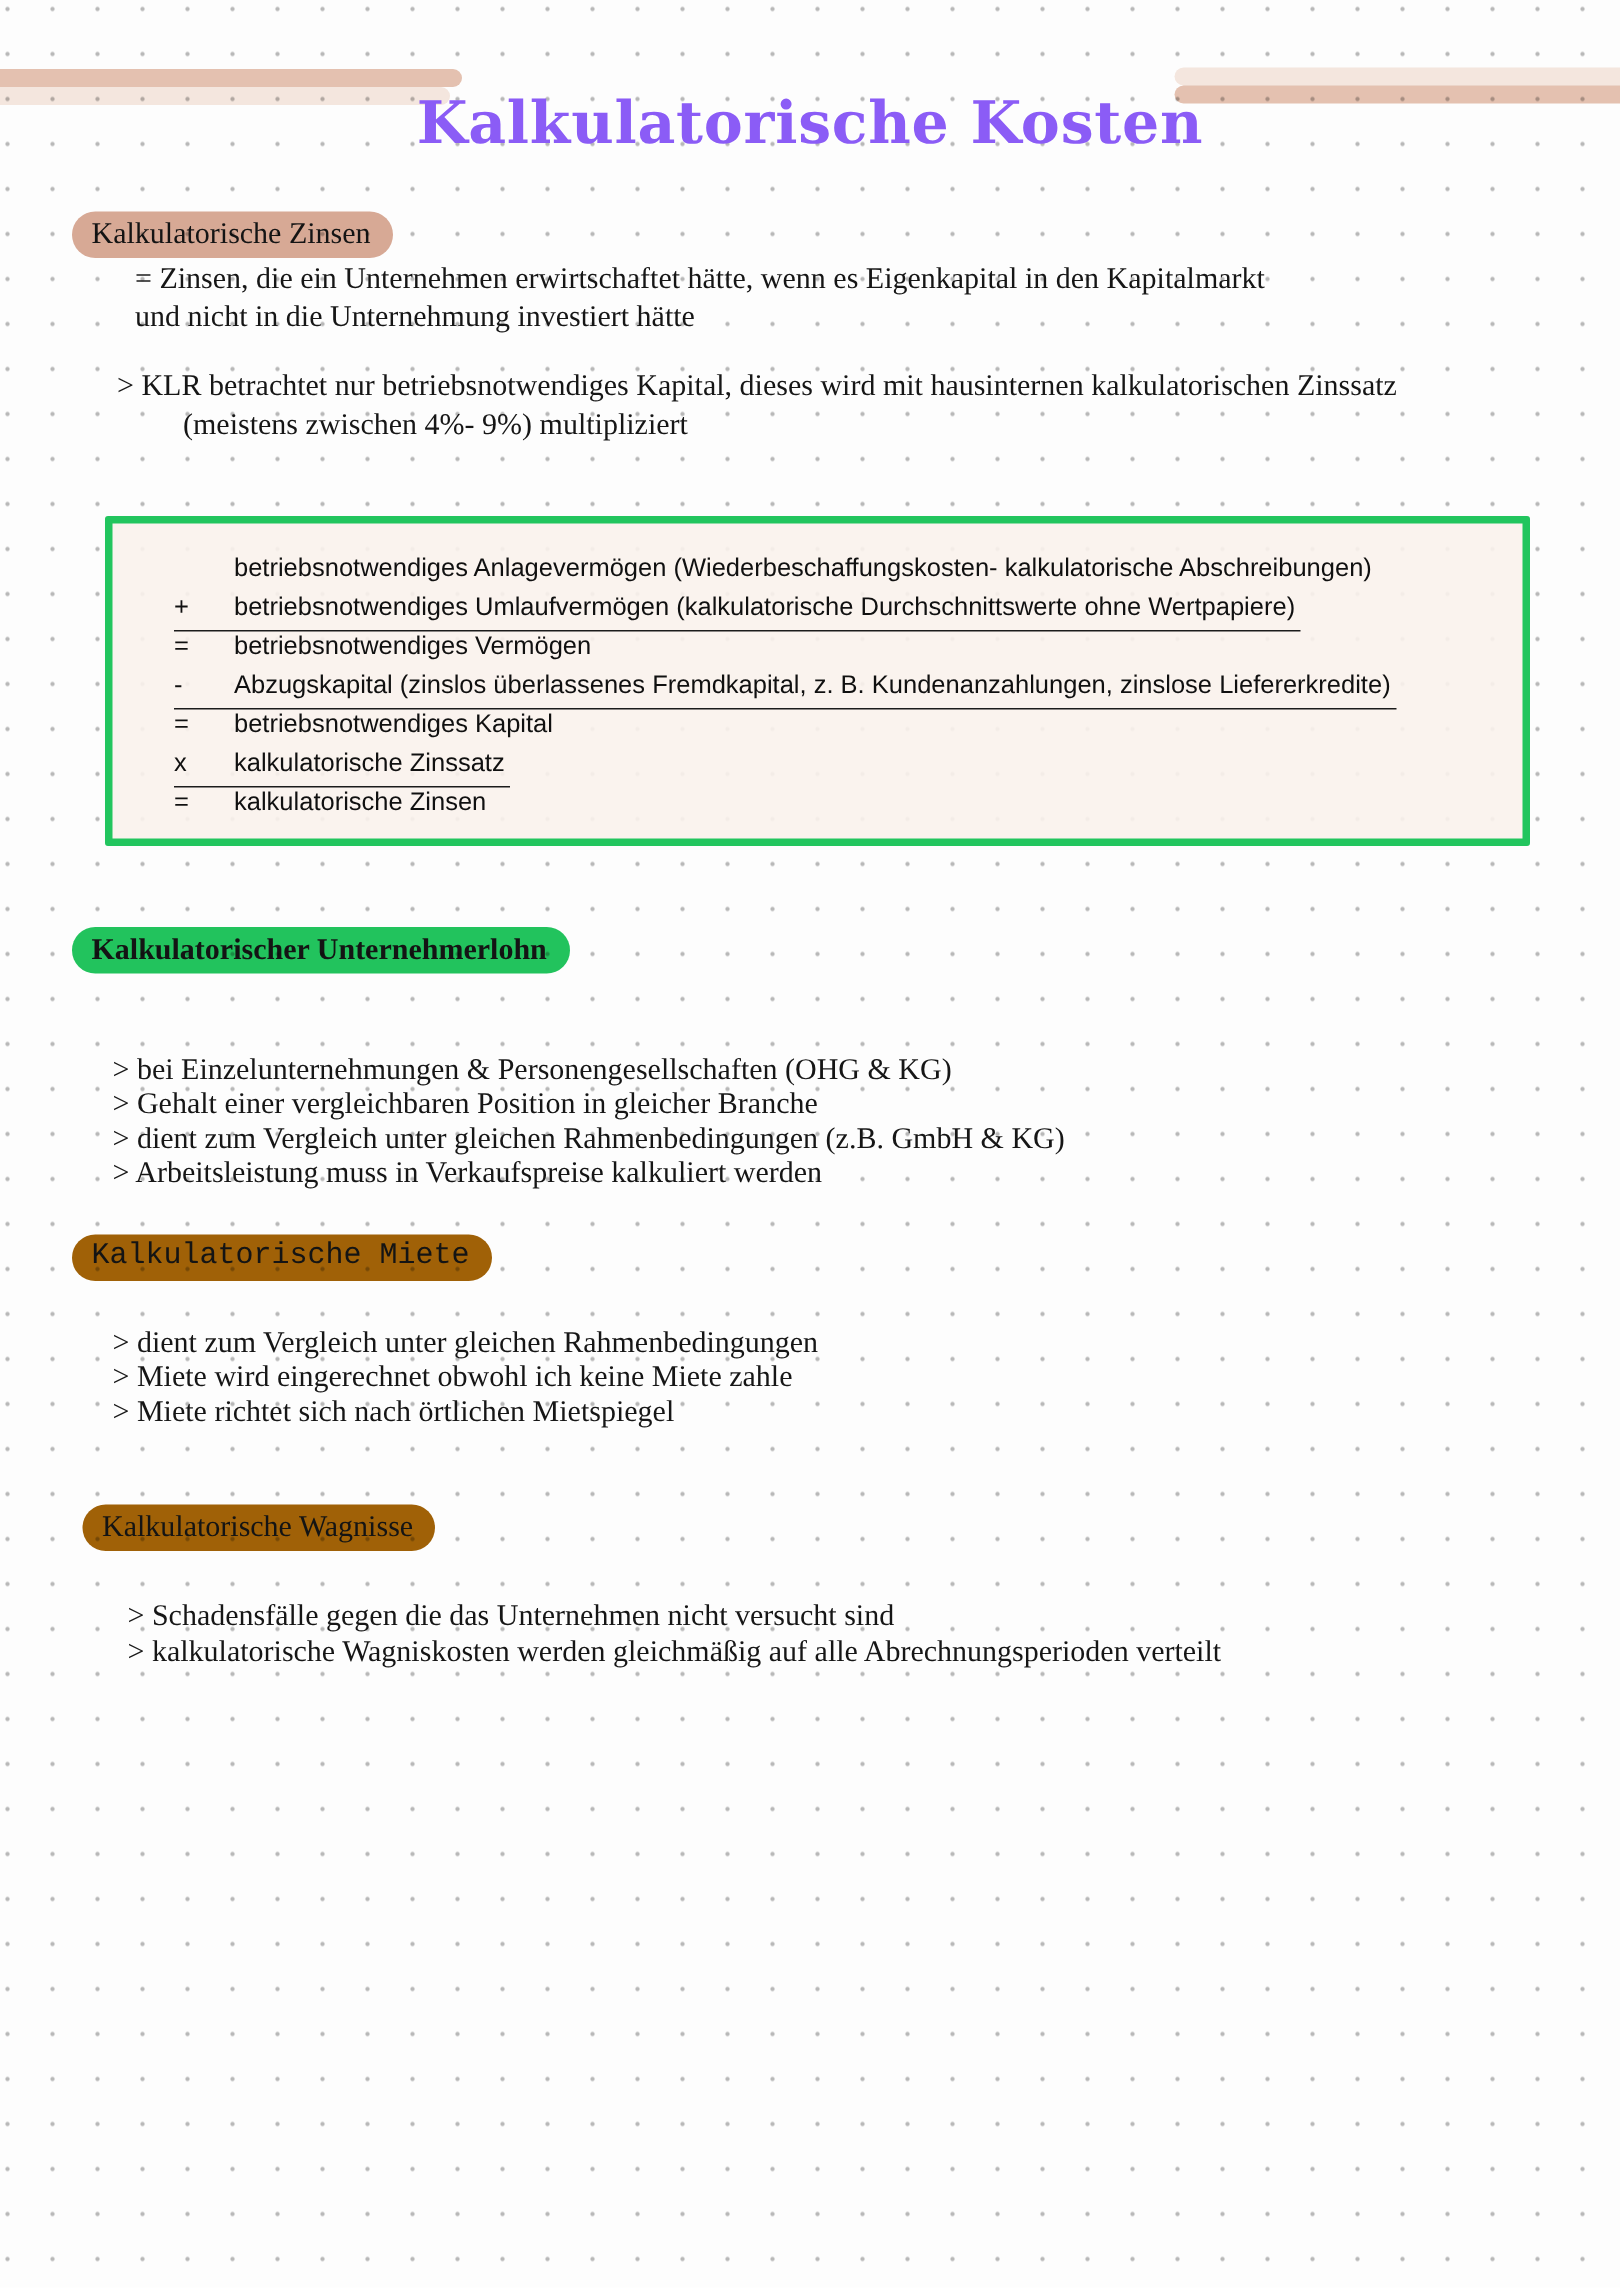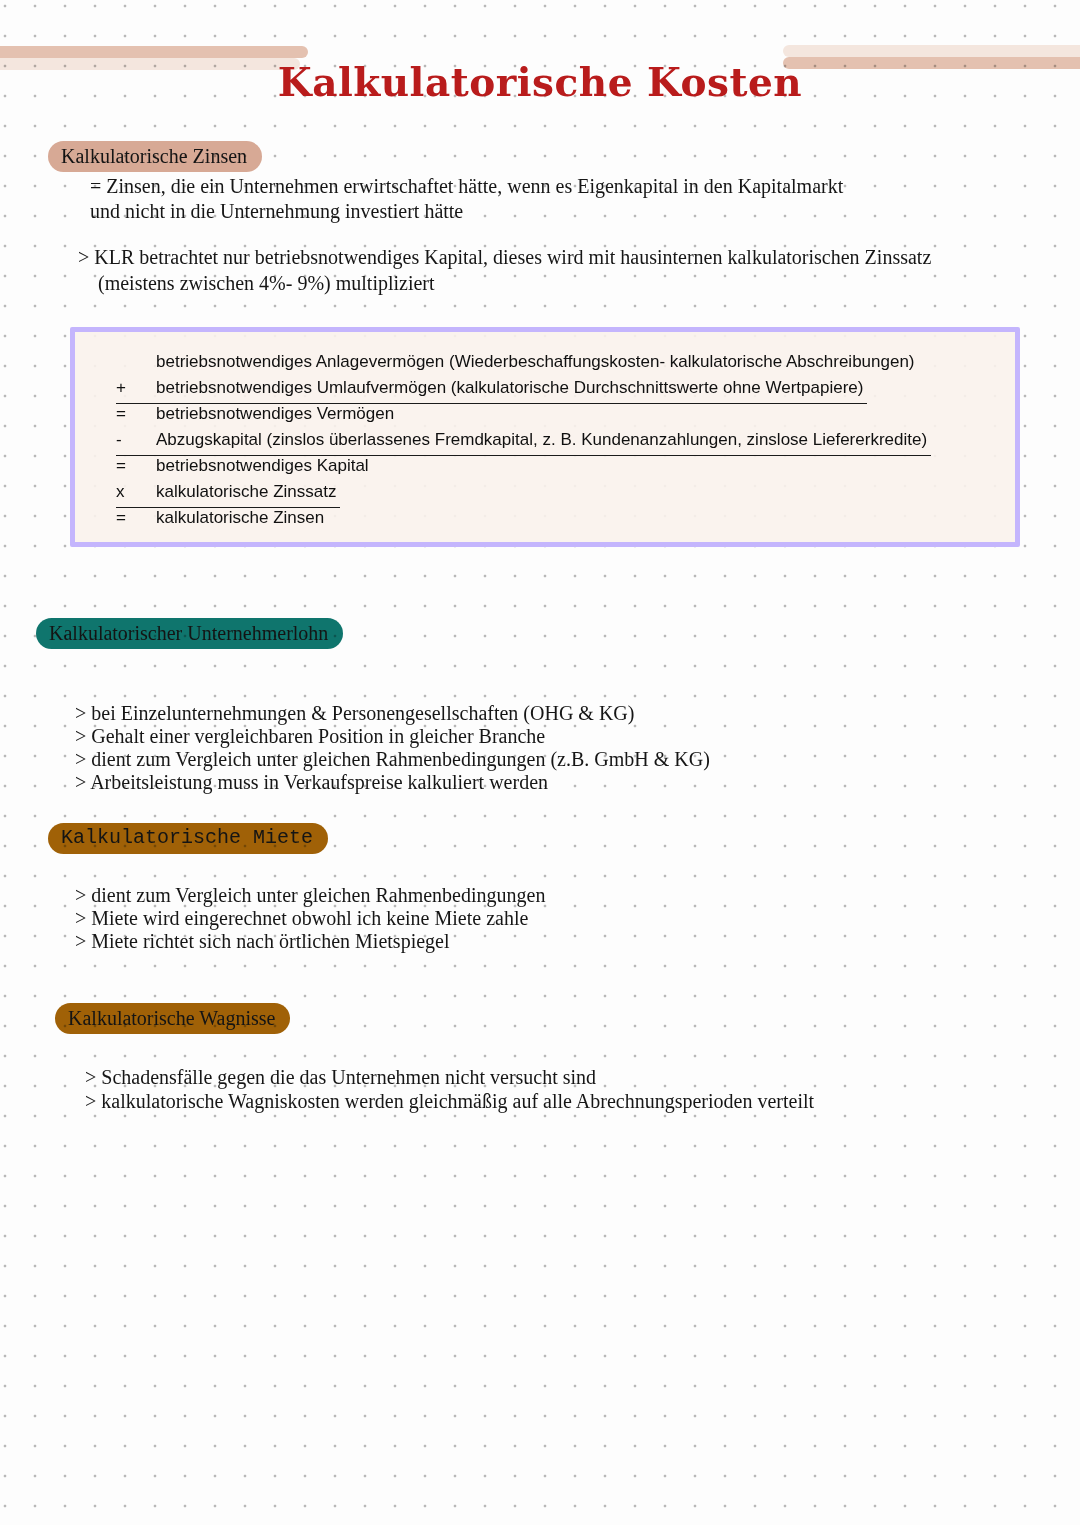--- a/index.html
+++ b/index.html
@@ -15,51 +15,51 @@
 
   
   .title-bar { position:absolute; height:12px; mix-blend-mode:multiply; }
   .bar-left-dark  { left:0;  top:46px; width:308px; background:#e6c3b2; border-radius:0 7px 7px 0; }
   .bar-left-light { left:0;  top:58px; width:300px; background:#f6e8e0; border-radius:0 7px 7px 0; }
   .bar-right-light{ left:783px; top:45px; width:297px; background:#f6e8e0; border-radius:7px 0 0 7px; }
   .bar-right-dark { left:783px; top:57px; width:297px; background:#e6c3b2; border-radius:7px 0 0 7px; }
   .page-title {
     position:absolute; top:33px; left:0; width:1080px; text-align:center;
     font-family:"DejaVu Serif", serif; font-weight:700; font-size:39px;
-    letter-spacing:0.5px; color:#b91c1c;
+    letter-spacing:0.5px; color:#8b5cf6;
   }
 
   
   .pill {
     position:absolute; display:inline-block;
     font-size:20px; line-height:24px; padding:3px 15px 4px 13px;
     border-radius:17px; mix-blend-mode:multiply; color:#141414;
     white-space:nowrap;
   }
   .pill-zinsen         { left:48px; top:141px; background:#d9aa96; }
-  .pill-unternehmerlohn{ left:36px; top:618px; background:#0f766e; }
+  .pill-unternehmerlohn{ left:48px; top:618px; background:#22c55e;font-weight:bold; }
   .pill-miete          { left:48px; top:823px; background:#a16207;font-family:Liberation Mono, monospace; }
   .pill-wagnisse       { left:55px; top:1003px; background:#a16207; }
 
   
   .textblock { position:absolute; font-size:20px; line-height:25px; white-space:nowrap; }
   .indent1 { }
   .tb-def   { left:90px;  top:174px; }
   .tb-note  { left:78px;  top:244px; line-height:26px; }
-  .tb-note .indent1 { margin-left:20px; }
+  .tb-note .indent1 { margin-left:44px; }
 
   .bullets { position:absolute; font-size:20px; line-height:23px; white-space:nowrap; }
   .bullets-unternehmerlohn { left:75px; top:702px; }
   .bullets-miete           { left:75px; top:884px; }
   .bullets-wagnisse        { left:85px; top:1065px; line-height:24px; }
 
   
   .calc-box {
-    position:absolute; left:70px; top:327px; width:940px; height:210px;
-    border:5px solid #c4b5fd; border-radius:2px;
+    position:absolute; left:70px; top:344px; width:940px; height:210px;
+    border:5px solid #22c55e; border-radius:2px;
     background:rgba(249,242,236,0.9);
   }
   .calc-rows {
     padding:20px 0 0 41px;
     font-family:"Liberation Sans", sans-serif; font-size:17px; color:#101010;
   }
   .calc-row { display:flex; width:fit-content; height:26px; box-sizing:border-box; white-space:nowrap; }
   .calc-row .sign { width:40px; flex:0 0 40px; }
   .calc-row.u { border-bottom:1.7px solid #1b1b1b; padding-right:4px; }
 </style>

